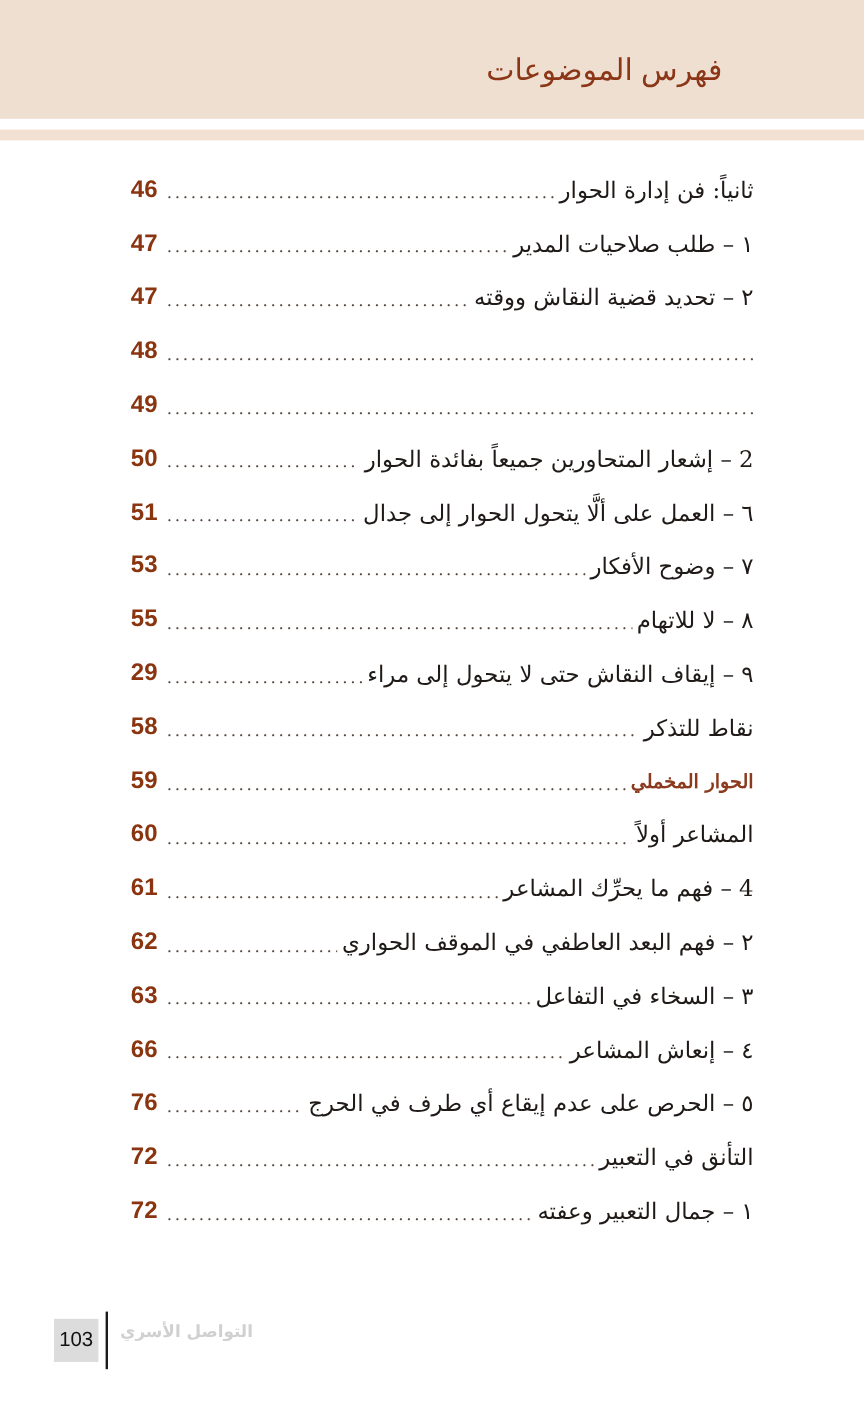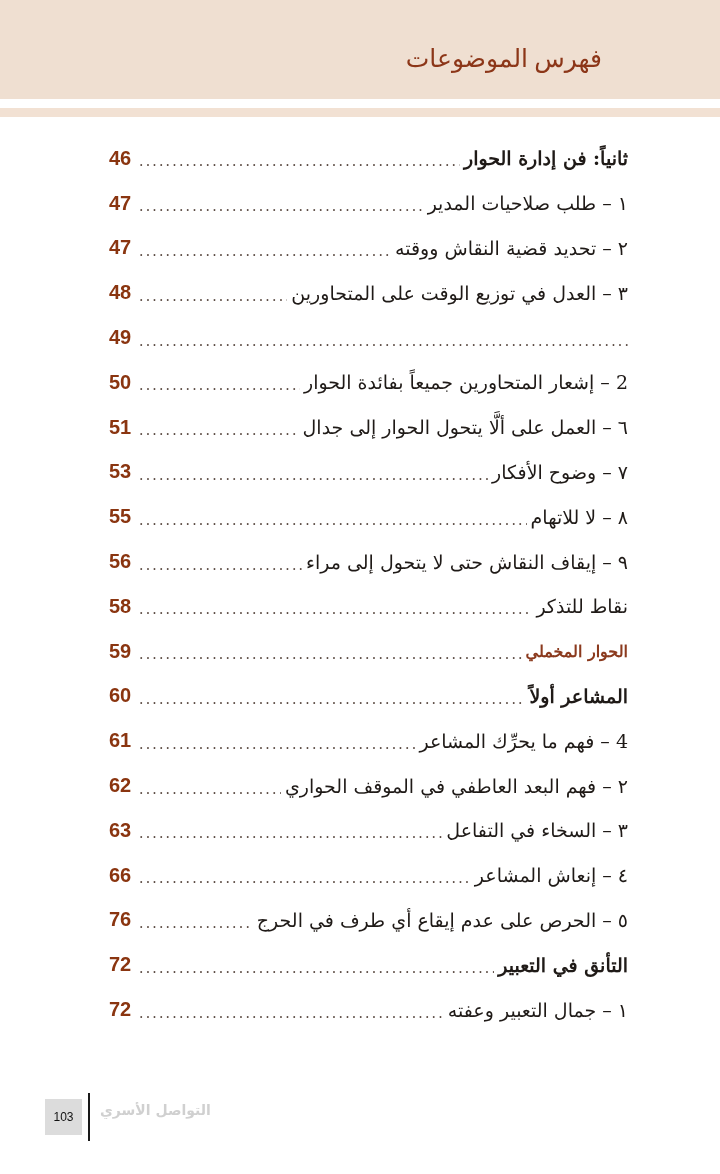--- a/index.html
+++ b/index.html
@@ -7,56 +7,56 @@
     width:720px; height:1174px; position:relative; overflow:hidden;
     background:#ffffff;
     font-family:"DejaVu Serif", serif;
   }
   .header-band {
     position:absolute; left:0; top:0; width:720px; height:99px;
     background:#efdfd1;
   }
   .header-title {
     position:absolute; right:118px; top:44px;
-    font-family:Liberation Serif, serif;
+    font-family:Liberation Sans, sans-serif;
     font-size:25px; color:#8c3618; direction:rtl;
     letter-spacing:0.5px;
   }
   .header-stripe {
     position:absolute; left:0; top:108px; width:720px; height:9px;
     background:#f2e1d3;
   }
   .toc {
     position:absolute; left:85px; top:136px; width:543px;
   }
   .toc-row {
     position:relative; height:44.8px;
     display:flex; align-items:center; direction:rtl;
   }
   .toc-title {
     white-space:nowrap; font-size:19px; color:#1f1a17;
     padding-left:4px;
   }
-  .toc-row.bold .toc-title { font-weight:bold; }
+  .toc-row.bold .toc-title { font-weight:normal; }
   .toc-row.section .toc-title { font-size:16px; color:#8b3a1e; font-weight:bold; }
   .toc-dots {
     flex:1; overflow:hidden; white-space:nowrap;
     color:#5a4a42; font-size:14px; letter-spacing:2.2px;
     direction:ltr; text-align:right; padding-top:6px;
   }
   .toc-page {
     font-family:"Liberation Sans", sans-serif; font-weight:bold;
     font-size:20px; color:#8a3510; width:30px; text-align:left;
     direction:ltr;
     margin-left:24px;
   }
   .footer-num {
     position:absolute; left:45px; top:1099px; width:37px; height:36px;
     background:#dcdcdc; color:#111; font-family:"Liberation Sans", sans-serif;
-    font-size:12px; display:flex; align-items:center; justify-content:center;
+    font-size:17px; display:flex; align-items:center; justify-content:center;
   }
   .footer-line {
     position:absolute; left:88px; top:1093px; width:2px; height:48px;
     background:#1a1a1a;
   }
   .footer-title {
     position:absolute; left:100px; top:1102px;
     font-family:"DejaVu Sans", sans-serif; font-size:14px;
     color:#d0d0d0; direction:rtl; font-weight:bold;
   }
@@ -78,21 +78,20 @@
       <span class="toc-title">١ – طلب صلاحيات المدير</span>
       <span class="toc-dots">........................................................................................................................................................................................................</span>
       <span class="toc-page">47</span>
     </div>
     <div class="toc-row">
       <span class="toc-title">٢ – تحديد قضية النقاش ووقته</span>
       <span class="toc-dots">........................................................................................................................................................................................................</span>
       <span class="toc-page">47</span>
     </div>
     <div class="toc-row">
-      <span class="toc-title">٣ – العدل في توزيع الوقت على المتحاورين</span>
       <span class="toc-dots">........................................................................................................................................................................................................</span>
       <span class="toc-page">48</span>
     </div>
     <div class="toc-row">
       <span class="toc-dots">........................................................................................................................................................................................................</span>
       <span class="toc-page">49</span>
     </div>
     <div class="toc-row">
       <span class="toc-title">2 – إشعار المتحاورين جميعاً بفائدة الحوار</span>
       <span class="toc-dots">........................................................................................................................................................................................................</span>
@@ -109,21 +108,21 @@
       <span class="toc-page">53</span>
     </div>
     <div class="toc-row">
       <span class="toc-title">٨ – لا للاتهام</span>
       <span class="toc-dots">........................................................................................................................................................................................................</span>
       <span class="toc-page">55</span>
     </div>
     <div class="toc-row">
       <span class="toc-title">٩ – إيقاف النقاش حتى لا يتحول إلى مراء</span>
       <span class="toc-dots">........................................................................................................................................................................................................</span>
-      <span class="toc-page">56</span>
+      <span class="toc-page">29</span>
     </div>
     <div class="toc-row">
       <span class="toc-title">نقاط للتذكر</span>
       <span class="toc-dots">........................................................................................................................................................................................................</span>
       <span class="toc-page">58</span>
     </div>
     <div class="toc-row section">
       <span class="toc-title">الحوار المخملي</span>
       <span class="toc-dots">........................................................................................................................................................................................................</span>
       <span class="toc-page">59</span>

